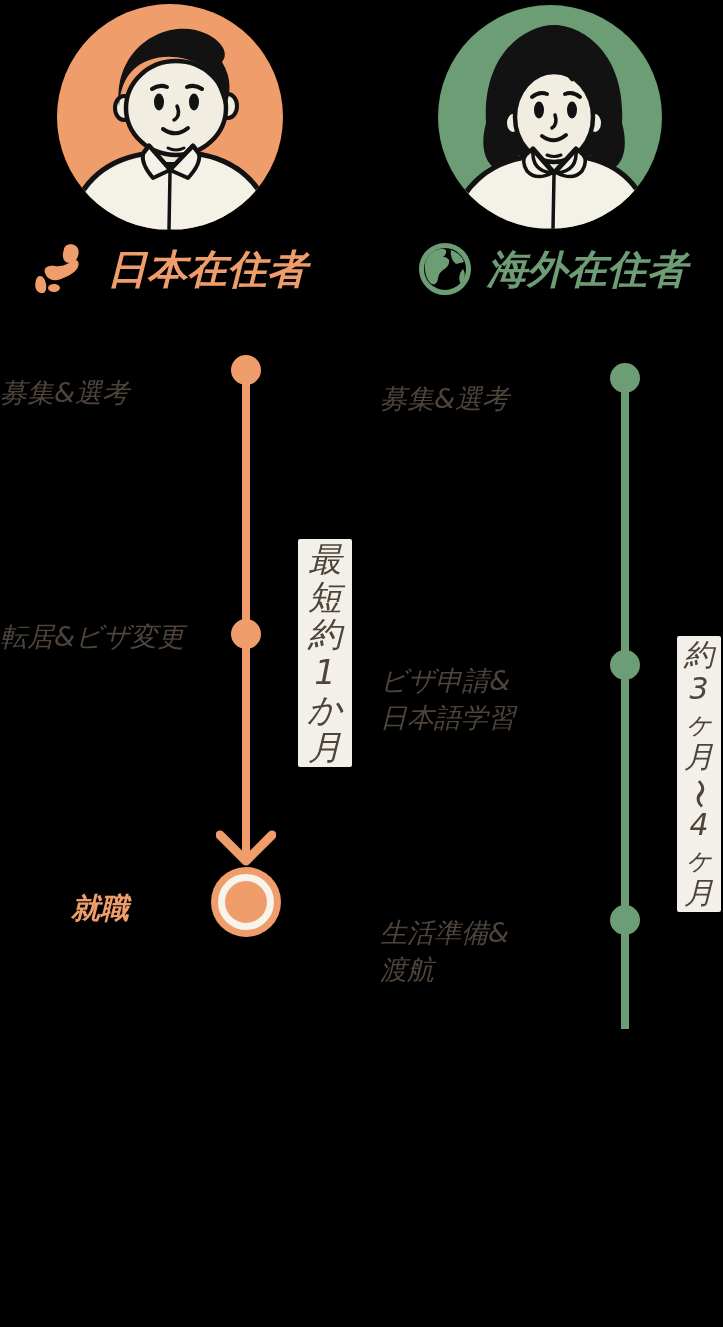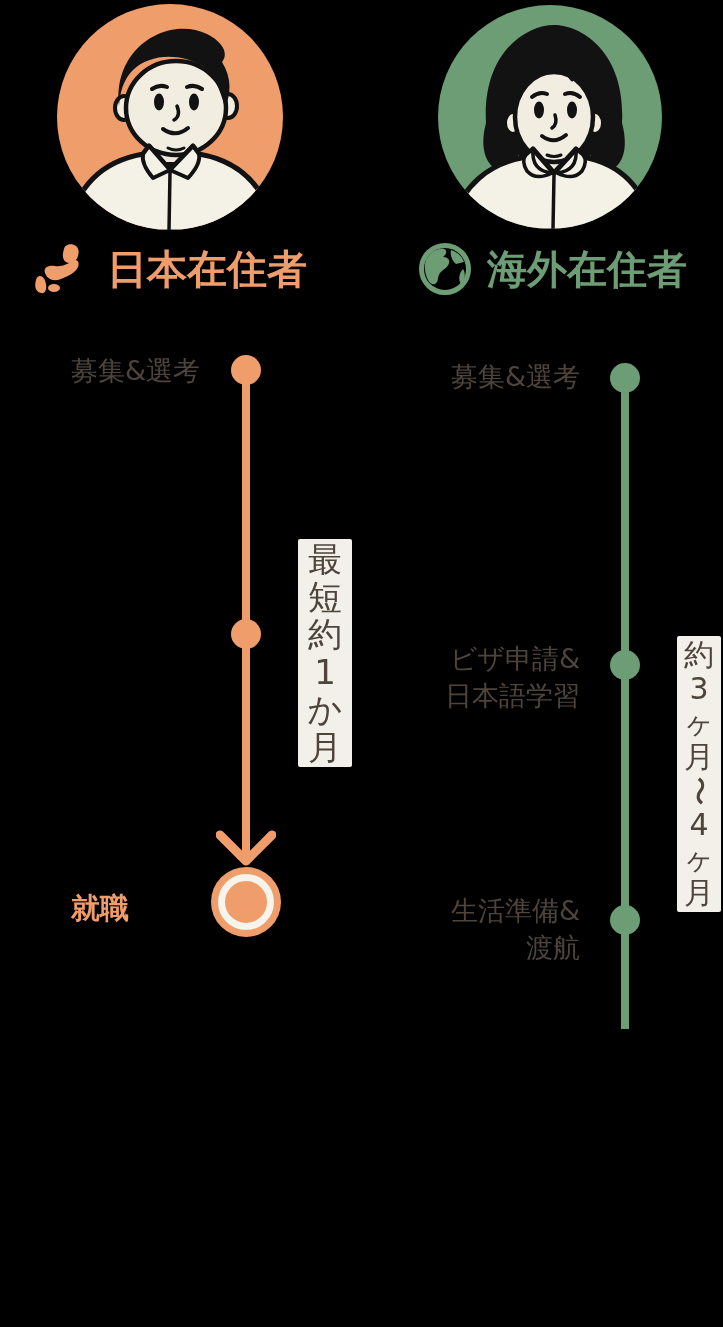--- a/index.html
+++ b/index.html
@@ -1,36 +1,36 @@
 <!DOCTYPE html>
 <html><head>
 <meta charset="utf-8">
 <style>
   html,body{margin:0;padding:0;background:#000;}
   .stage{
     position:relative;width:723px;height:1029px;background:#000;
-    overflow:hidden;font-family:"DejaVu Sans",sans-serif;
+    overflow:hidden;font-family:"DejaVu Sans",sans-serif;font-style:italic;
   }
   
   .avatar{position:absolute;border-radius:50%;overflow:hidden;}
   .av-left{left:57px;top:4px;width:226px;height:226px;background:#F09D6C;}
   .av-right{left:438px;top:5px;width:224px;height:224px;background:#6C9D74;}
   .avatar svg{width:100%;height:100%;display:block;}
   
   .header{position:absolute;display:flex;align-items:center;}
   .hd-left{left:33px;top:243px;gap:19px;}
   .hd-right{left:418px;top:242px;gap:15px;}
   .title{font-size:40px;font-weight:700;line-height:1;white-space:nowrap;}
   .t-orange{color:#F09D6C}
   .t-green{color:#6C9D74}
   .hicon{display:block;}
   
   .mlabel{
-    position:absolute;width:200px;text-align:right;color:#4E443C;
-    font-size:27px;line-height:37px;white-space:pre-line;font-weight:500;
+    position:absolute;width:200px;text-align:left;color:#4E443C;
+    font-size:27px;line-height:37px;white-space:pre-line;font-weight:500;margin-top:22px;
   }
   .lm0{left:0;top:352px;}
   .lm1{left:0;top:596px;}
   .rm0{left:380px;top:358px;}
   .rm1{left:380px;top:640px;}
   .rm2{left:380px;top:892px;}
   .goal-label{position:absolute;width:200px;text-align:center;font-size:29px;font-weight:600;line-height:34px;}
   .lg{left:0;top:891px;color:#F09D6C;}
   .rg{left:380px;top:1150px;color:#6C9D74;}
   
@@ -114,20 +114,21 @@
         <path d="M31 6 C32 1 39 0 43 3 C47 6 46 13 43 17 C40 21 33 21 31 17 C29 13 30 10 31 6 Z"></path>
         <path d="M12 30 C10 24 16 22 22 23 C29 24 35 21 39 18 C44 15 47 19 45 24 C43 29 36 33 28 36 C20 39 14 36 12 30 Z"></path>
         <path d="M3 37 C1 44 3 49 8 50 C12 51 14 47 13 41 C12 36 10 33 7 33 C5 33 4 34 3 37 Z"></path>
         <ellipse cx="21" cy="45" rx="6" ry="4"></ellipse>
       </g>
     </svg>
     <span class="title t-orange">日本在住者</span>
   </div>
 
   <div class="mlabel lm0">募集&amp;選考</div>
+  <div class="mlabel lm1">転居&amp;ビザ変更</div>
   <div class="goal-label lg">就職</div>
 
   <div class="tline tl-left"></div>
   <div class="dot orange d-l1"></div>
   <div class="dot orange d-l2"></div>
   <svg class="ahead ah-left" width="60" height="38" viewBox="0 0 60 38">
     <polyline points="4,5 30,31 56,5" fill="none" stroke="#F09D6C" stroke-width="9" stroke-linecap="round" stroke-linejoin="round"></polyline>
   </svg>
   <div class="goal g-left">
     <div class="ring"></div>

